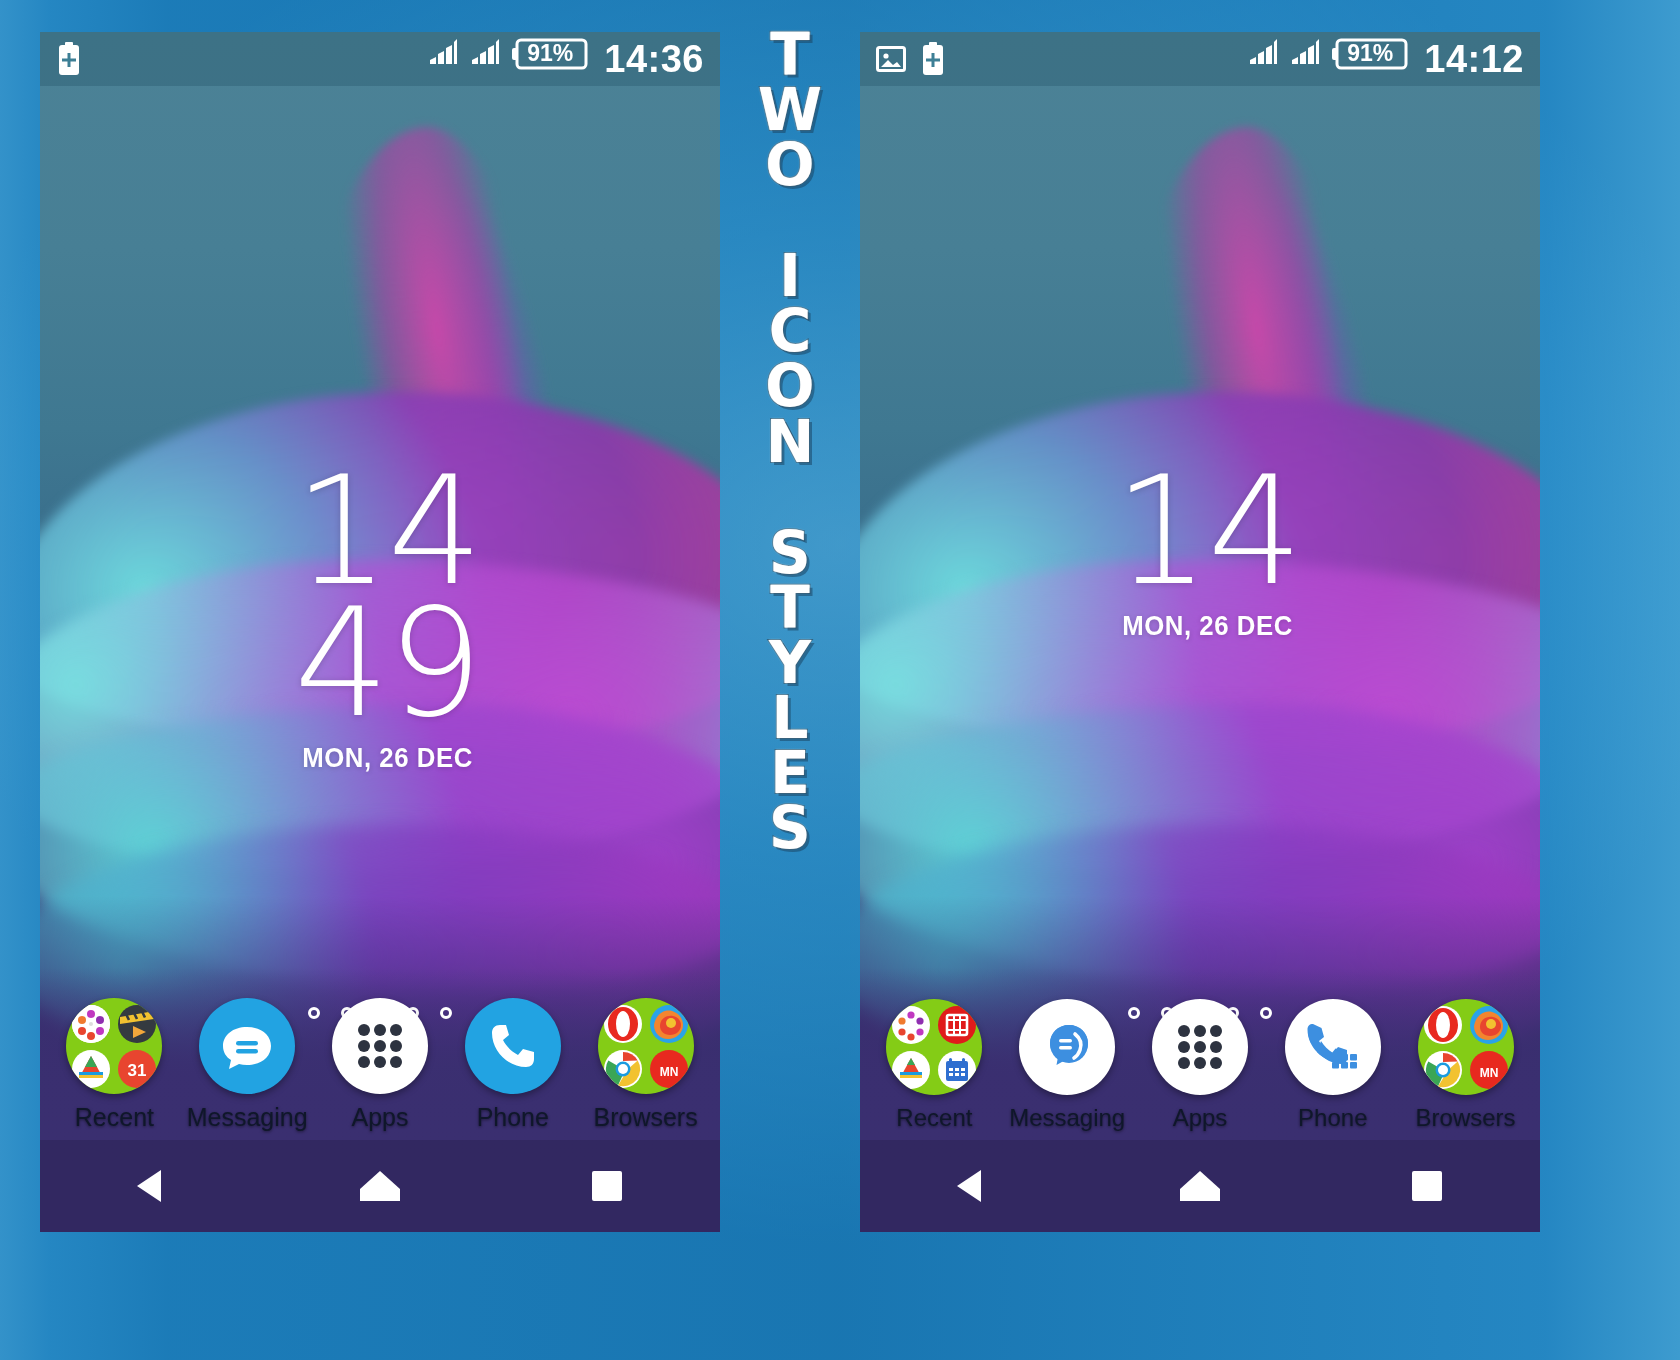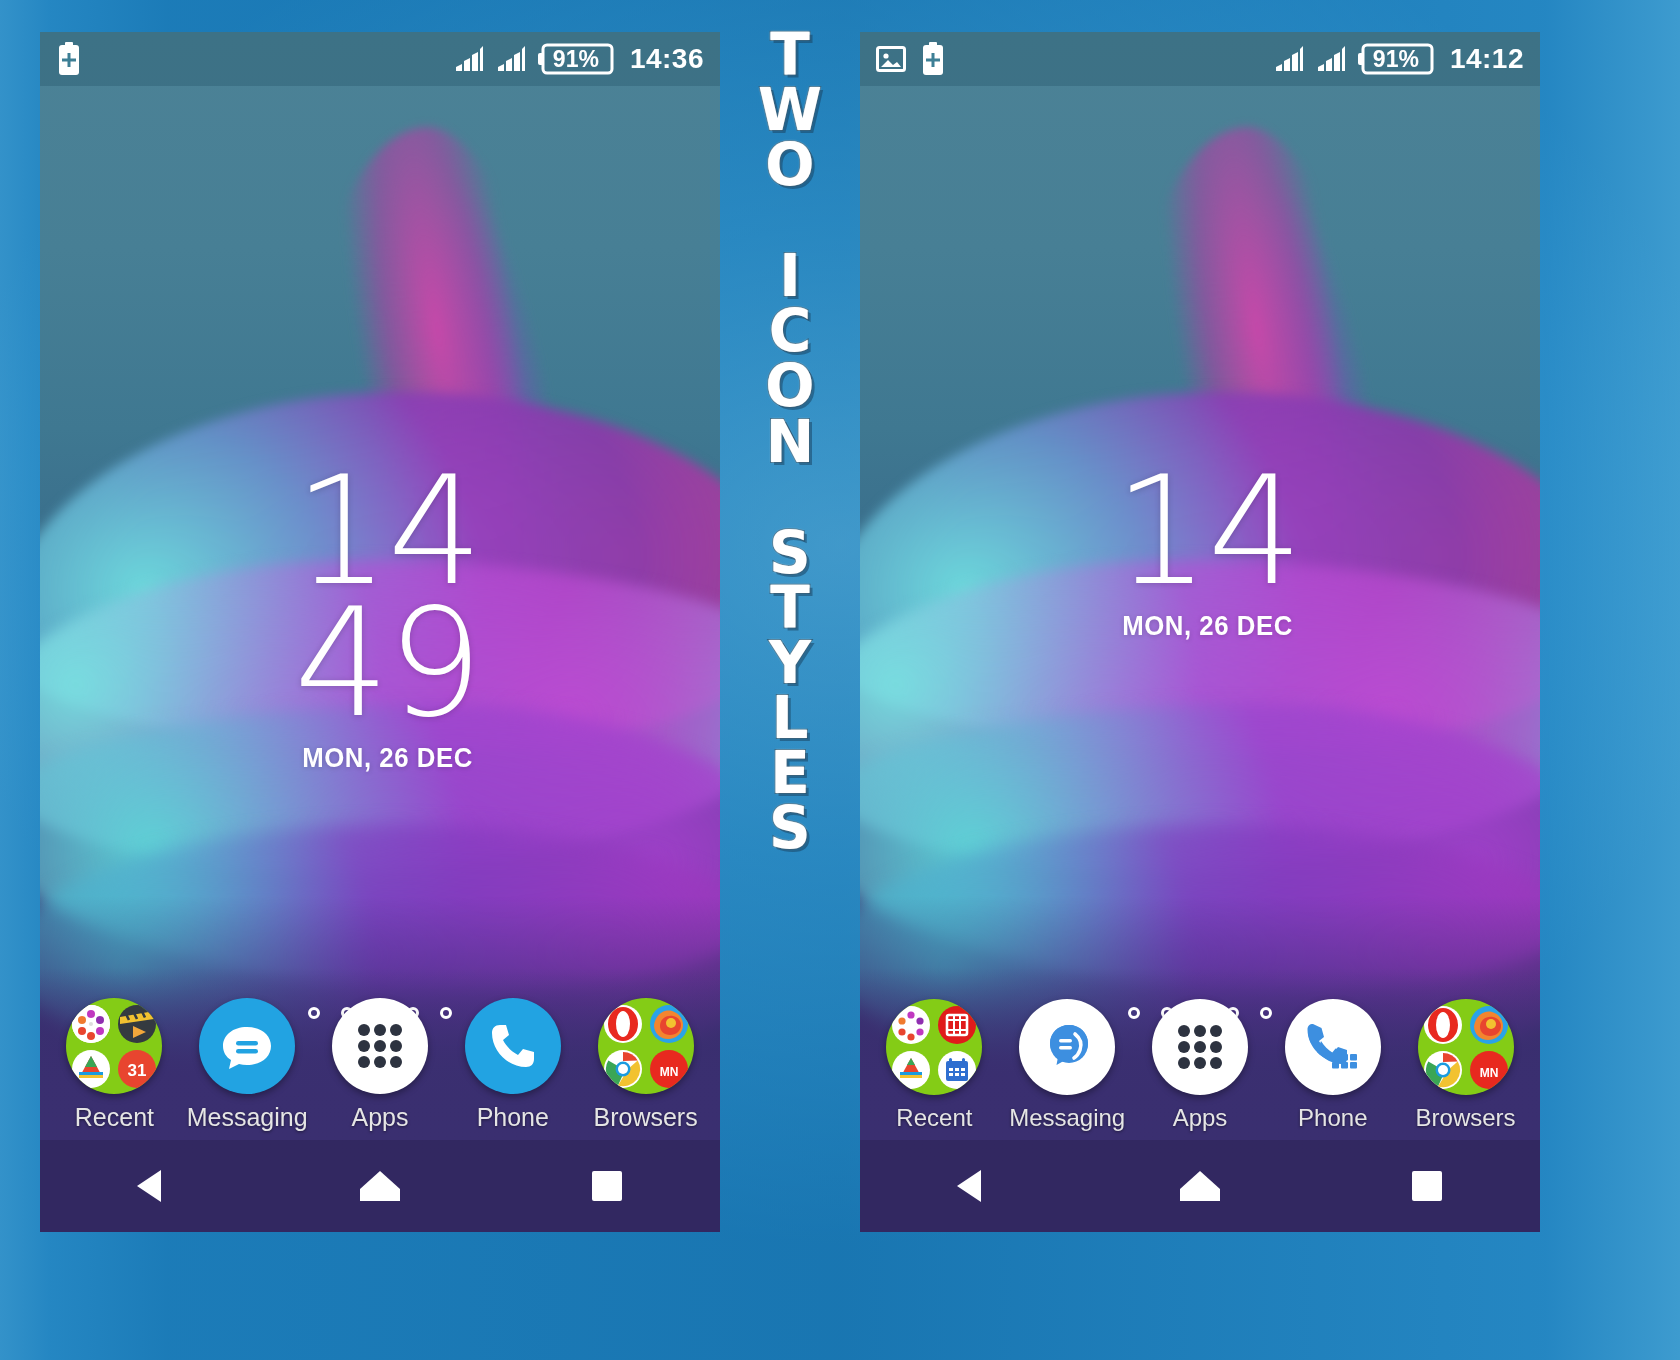--- a/index.html
+++ b/index.html
@@ -98,22 +98,22 @@
   .statusbar {
     position:absolute; left:0; right:0; top:0; height:54px;
     display:flex; align-items:center;
     padding:0 16px;
     color:#fff;
     background:rgba(40,90,110,.40);
     font-size:26px; font-weight:bold;
     z-index:5;
   }
   .sb-left  { display:flex; align-items:center; gap:14px; }
-  .sb-right { margin-left:auto; display:flex; align-items:center; gap:12px; }
-  .sb-clock { font-size:28px; letter-spacing:.5px; padding-left:4px; }
+  .sb-right { margin-left:auto; display:flex; align-items:flex-start; gap:12px; }
+  .sb-clock { font-size:38px; letter-spacing:.5px; padding-left:4px; }
 
   .ic { display:inline-block; }
   .ic svg { display:block; }
 
   
   .clockwidget {
     position:absolute; left:0; right:0; top:430px;
     text-align:center; color:#fff;
     z-index:4;
     text-shadow:0 1px 6px rgba(0,0,0,.18);
@@ -151,21 +151,21 @@
   
   .dock {
     position:absolute; left:0; right:0; bottom:100px;
     display:flex; justify-content:space-around; align-items:flex-end;
     padding:0 8px;
     z-index:5;
   }
   .dock-item { width:128px; text-align:center; }
   .icon-box { width:96px; height:96px; margin:0 auto; position:relative; }
   .dock-label {
-    margin-top:9px; color:#e5e5e5; font-size:25px;
+    margin-top:9px; color:#0f172a; font-size:25px;
     text-shadow:0 1px 3px rgba(0,0,0,.5);
     white-space:nowrap;
   }
   .right .dock-label { font-size:24px; }
 
   
   .folder {
     width:96px; height:96px; border-radius:50%;
     background:#84cc16;
     position:relative; overflow:hidden;

